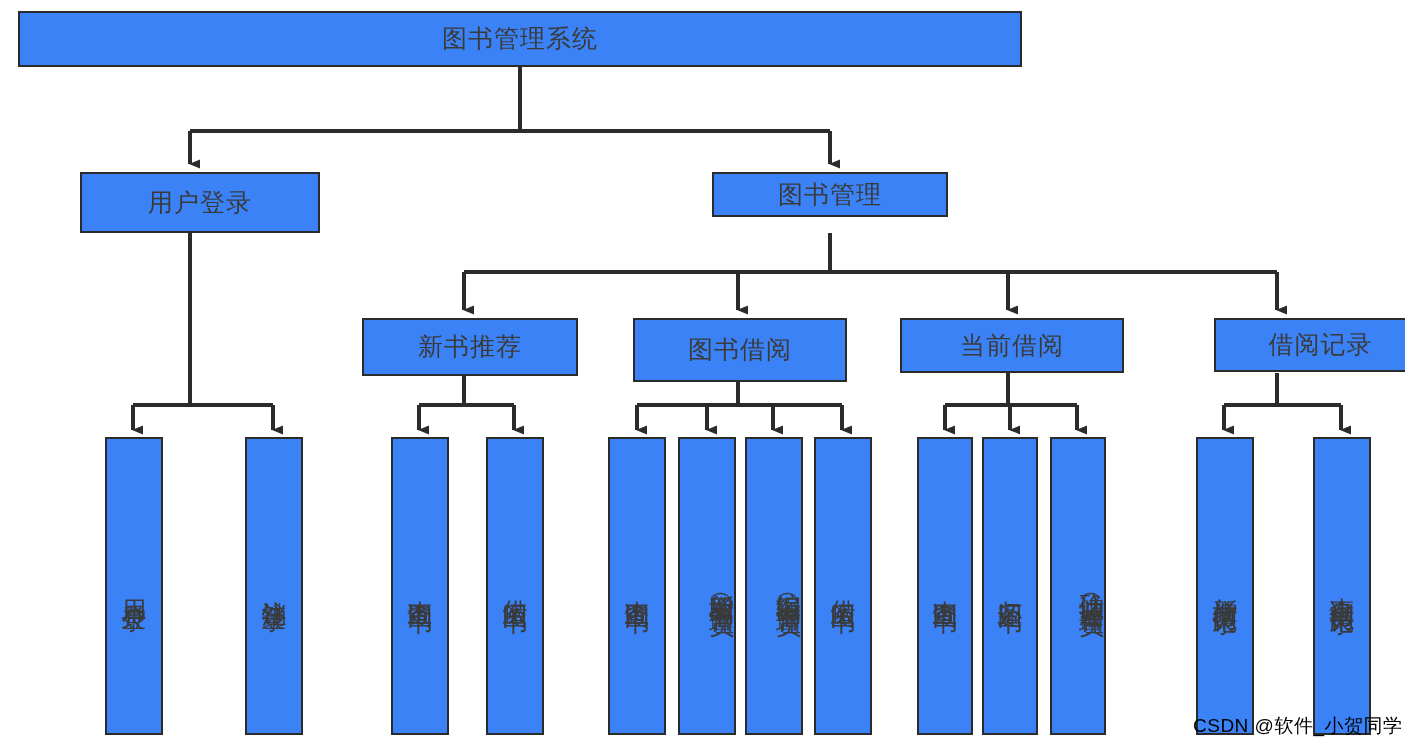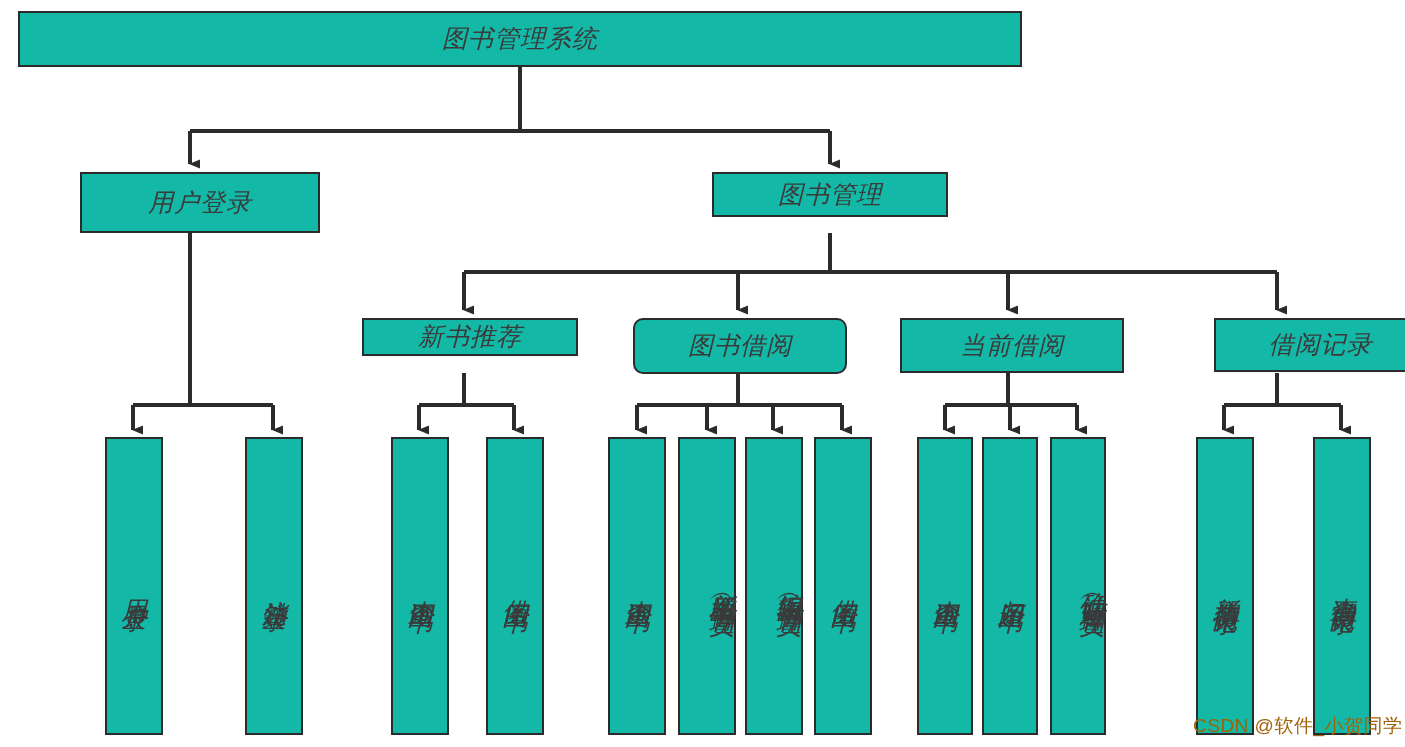--- a/index.html
+++ b/index.html
@@ -8,27 +8,26 @@
     background:#ffffff;
     font-family:"Liberation Sans","DejaVu Sans",sans-serif;
     overflow:hidden;
     position:relative;
   }
   #diagram{position:absolute;left:0;top:0;width:1405px;height:747px;}
   .node{
     position:absolute;
     box-sizing:border-box;
     border:2.5px solid #2b2b2b;
-    background:#14b8a6;
+    background:#3b82f6;
     display:flex;
     align-items:center;
     justify-content:center;
     color:#3a3a3a;
     z-index:3;
-    font-style:italic;
   }
   .node.horiz{
     font-size:25px;
     line-height:1.1;
     letter-spacing:1px;
   }
   .node.vert{
     writing-mode:vertical-rl;
     text-orientation:upright;
     font-size:25px;
@@ -37,21 +36,21 @@
     padding:6px 0;
   }
   .node.vert.top{
     align-items:flex-start;
   }
   .watermark{
     position:absolute;
     left:1193px;
     top:713px;
     font-size:19px;
-    color:#a16207;
+    color:#000000;
     letter-spacing:0.5px;
     white-space:nowrap;
     z-index:6;
     pointer-events:none;
   }
   svg#edges{
     position:absolute;left:0;top:0;
     width:1405px;height:747px;
     z-index:1;
   }
@@ -109,22 +108,22 @@
       <path d="M1224,405 L1224,430" marker-end="url(#arrow)"></path>
       <path d="M1341,405 L1341,430" marker-end="url(#arrow)"></path>
     </g>
   </svg>
 
   <div class="node horiz" style="left:18px;top:11px;width:1004px;height:56px;">图书管理系统</div>
 
   <div class="node horiz" style="left:80px;top:172px;width:240px;height:61px;">用户登录</div>
   <div class="node horiz" style="left:712px;top:172px;width:236px;height:45px;">图书管理</div>
 
-  <div class="node horiz" style="left:362px;top:318px;width:216px;height:38px;">新书推荐</div>
-  <div class="node horiz" style="left:633px;top:318px;width:214px;height:56px;border-radius:10px;">图书借阅</div>
+  <div class="node horiz" style="left:362px;top:318px;width:216px;height:58px;">新书推荐</div>
+  <div class="node horiz" style="left:633px;top:318px;width:214px;height:64px;">图书借阅</div>
   <div class="node horiz" style="left:900px;top:318px;width:224px;height:55px;">当前借阅</div>
   <div class="node horiz" style="left:1170px;top:318px;width:213px;height:54px;margin-left:44px;">借阅记录</div>
 
   <div class="node vert" style="left:105px;top:437px;width:58px;height:298px;">用户登录</div>
   <div class="node vert" style="left:245px;top:437px;width:58px;height:298px;">注销登录</div>
 
   <div class="node vert" style="left:391px;top:437px;width:58px;height:298px;">查询图书</div>
   <div class="node vert" style="left:486px;top:437px;width:58px;height:298px;">借阅图书</div>
 
   <div class="node vert" style="left:608px;top:437px;width:58px;height:298px;">查询图书</div>

